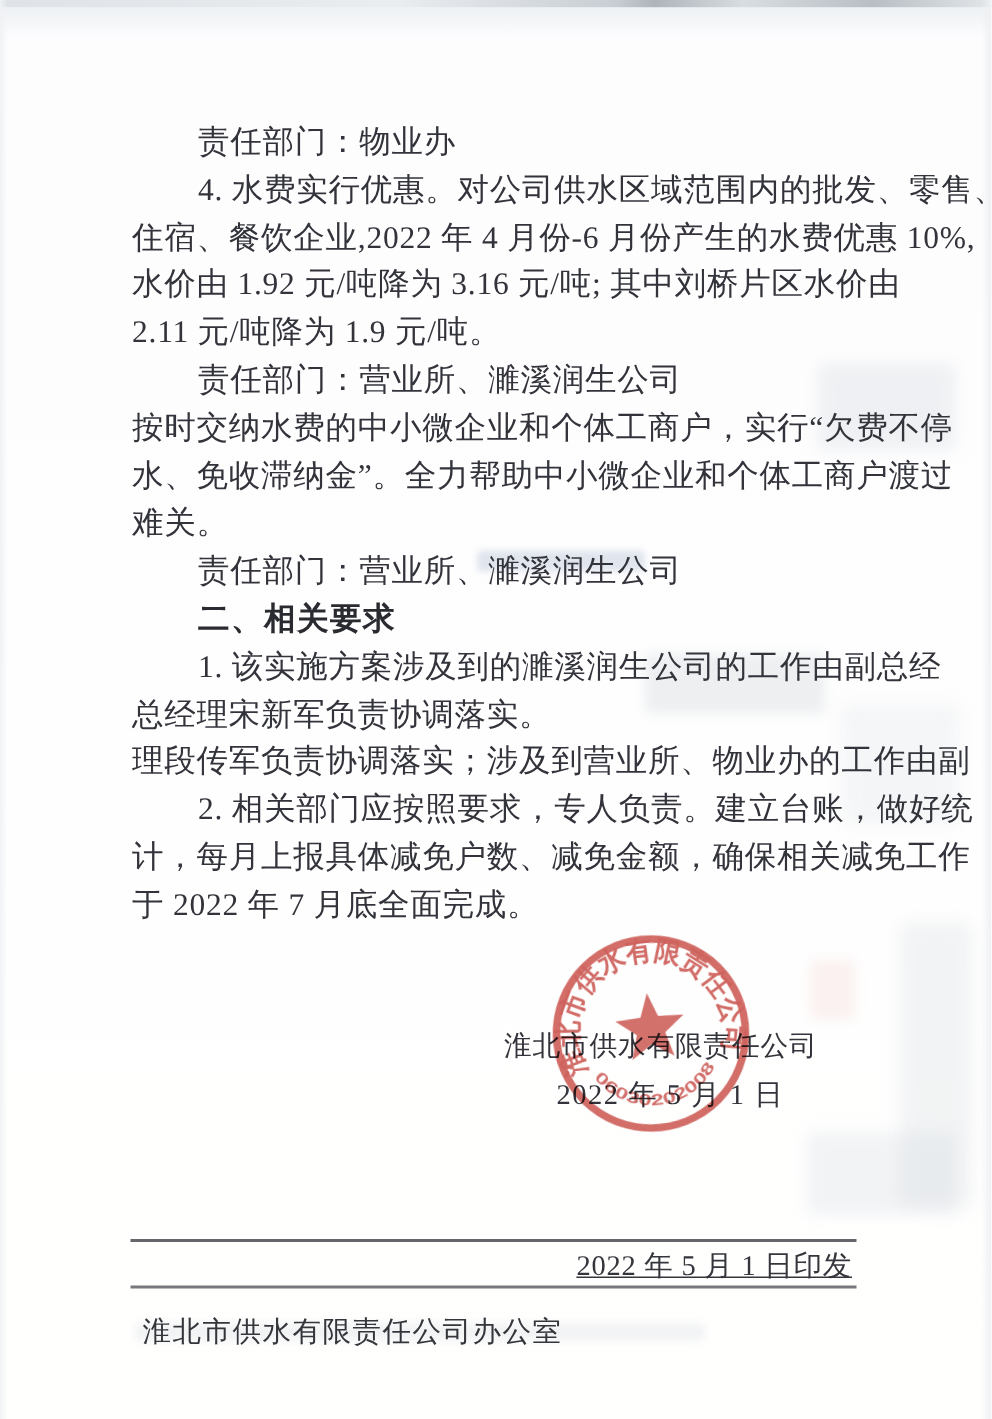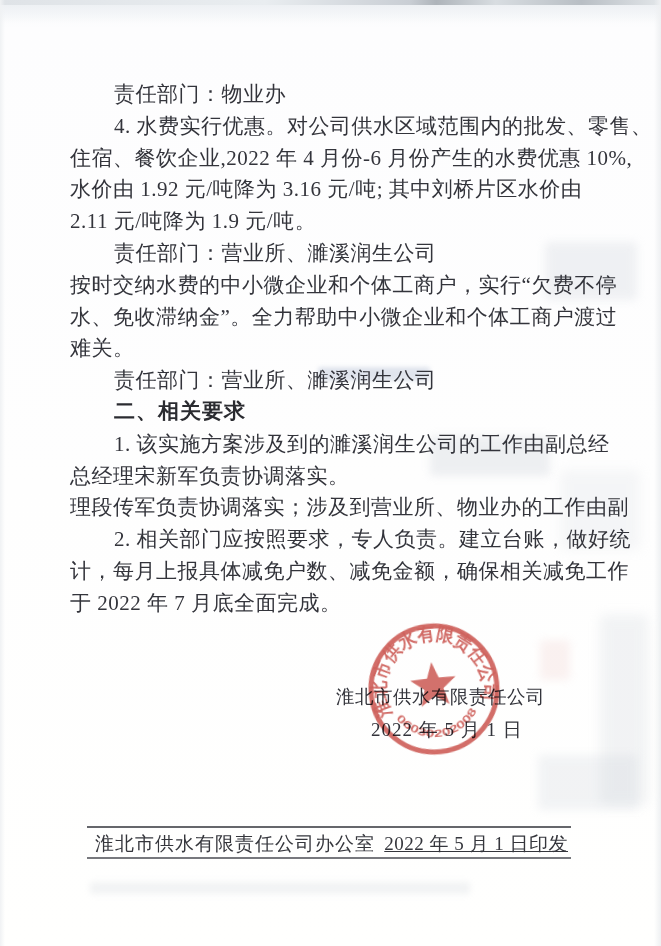--- a/index.html
+++ b/index.html
@@ -27,33 +27,33 @@
     position:absolute;top:0;right:0;width:7px;height:946px;
     background:linear-gradient(270deg,#eef0f2 0%,rgba(255,255,255,0) 100%);
   }
   .scan-edge-left{
     position:absolute;top:0;left:0;width:5px;height:946px;
     background:linear-gradient(90deg,#f0f2f4 0%,rgba(255,255,255,0) 100%);
   }
 
   
   .doc-body{
-    position:absolute;left:70px;top:79px;width:488px;
+    position:absolute;left:88px;top:79px;width:488px;
     color:#33343b;
     font-size:21px;
     letter-spacing:0.5px;
   }
   .bline{
     height:31.8px;
     line-height:31.8px;
     white-space:nowrap;
   }
   .bline.indent{padding-left:44px;}
   .bline.heading{
-    font-family:Liberation Mono, monospace;
+    font-family:Liberation Sans, sans-serif;
     font-weight:700;
     color:#2a2b30;
     letter-spacing:1px;
   }
 
   
   .sig-company{
     position:absolute;left:336px;top:684px;
     font-size:18.5px;letter-spacing:0.5px;color:#33343b;white-space:nowrap;
   }
@@ -78,21 +78,21 @@
   
   .footer-rule-1{
     position:absolute;left:87px;top:826px;width:484px;height:2px;
     background:#4a4b51;opacity:.85;
   }
   .footer-rule-2{
     position:absolute;left:87px;top:857px;width:484px;height:2px;
     background:#55565c;opacity:.8;
   }
   .footer-issuer{
-    position:absolute;left:95px;top:831px;
+    position:absolute;left:95px;top:875px;
     font-size:19px;color:#35363c;letter-spacing:1px;white-space:nowrap;
   }
   .footer-date{
     position:absolute;right:93px;top:831px;
     font-size:19px;color:#35363c;letter-spacing:0.5px;white-space:nowrap;text-decoration:underline;
   }
 
   
   .smudge{position:absolute;pointer-events:none;border-radius:3px;}
   .sm1{left:318px;top:367px;width:112px;height:14px;background:#b4bfd4;opacity:.40;filter:blur(2px);}

